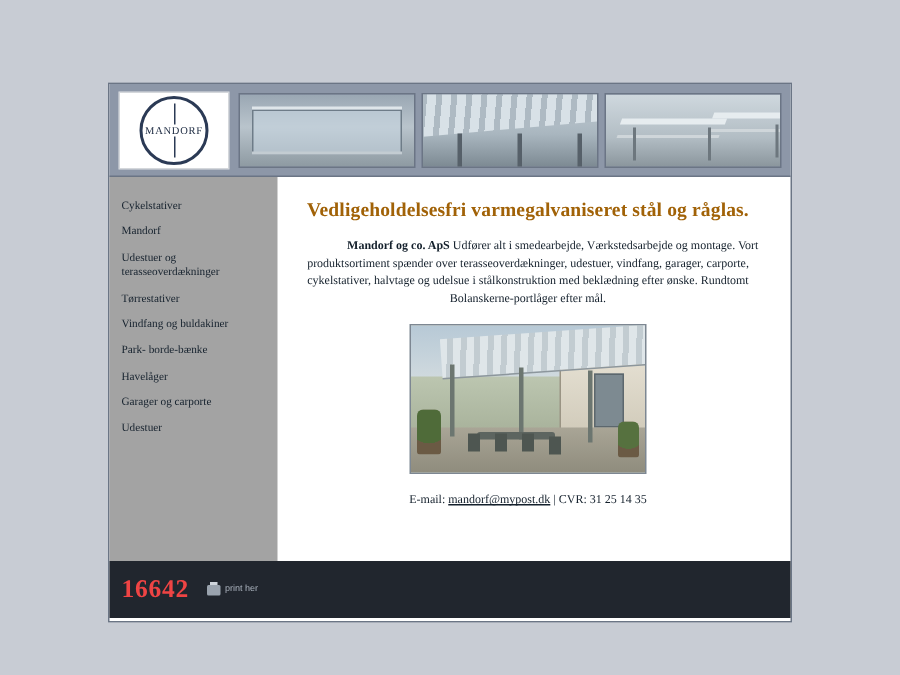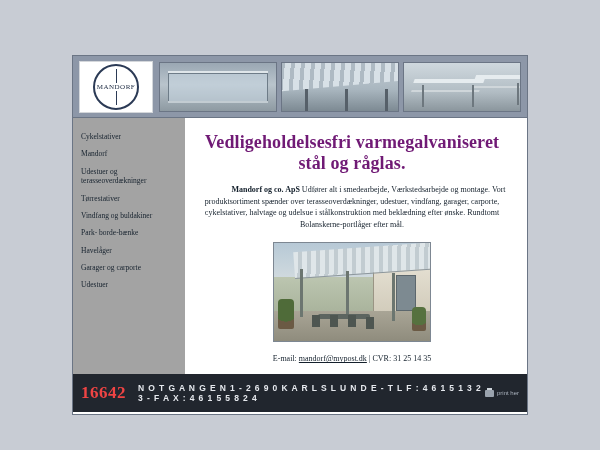--- a/index.html
+++ b/index.html
@@ -165,23 +165,23 @@
     cursor: pointer;
   }
   .content {
     flex: 1;
     padding: 14px 14px 0 6px;
     box-sizing: border-box;
     text-align: center;
   }
   .headline {
     font-family: "Liberation Serif", serif;
-    font-size: 18px;
+    font-size: 13px;
     font-weight: bold;
-    color: #701a75;
+    color: #a16207;
     margin: 0 0 10px 0;
     letter-spacing: 0.1px;
   }
   .intro {
     font-family: "Liberation Serif", serif;
     font-size: 8px;
     color: #14202c;
     line-height: 1.45;
     margin: 0 0 12px 0;
   }
@@ -356,20 +356,19 @@
       <div class="contact">
         <span>E-mail:</span>
         <a href="#">mandorf@mypost.dk</a>
         <span>| CVR: 31 25 14 35</span>
       </div>
     </main>
   </div>
 
   <div class="footer">
     <div class="counter">16642</div>
-    <div class="footer-text">N O T G A N G E N   1  -  2 6 9 0   K A R L S L U N D E  -  T L F :  4 6  1 5  1 3  2 3  -  F A X :  4 6  1 5  5 8  2 4</div>
     <div class="print-badge">
       <span class="print-icon"></span>
       <span>print her</span>
     </div>
   </div>
 
 </div>
 
 </body></html>

